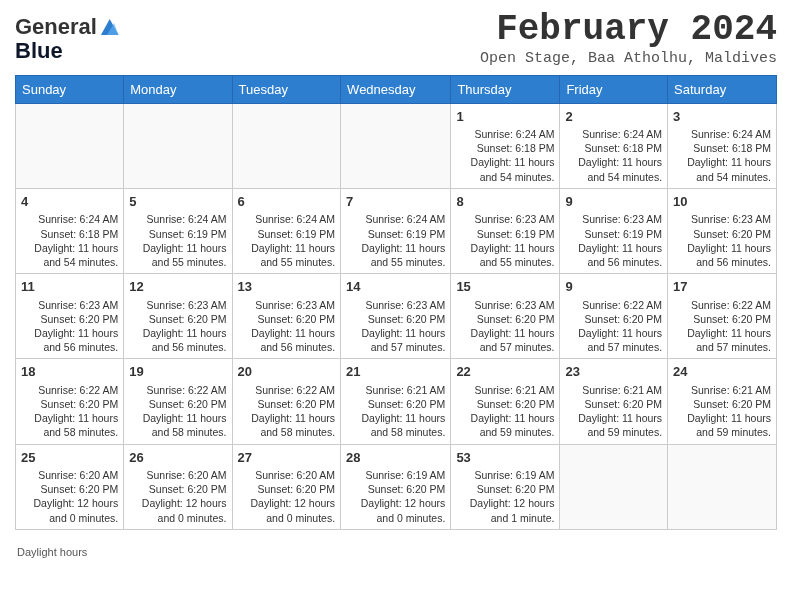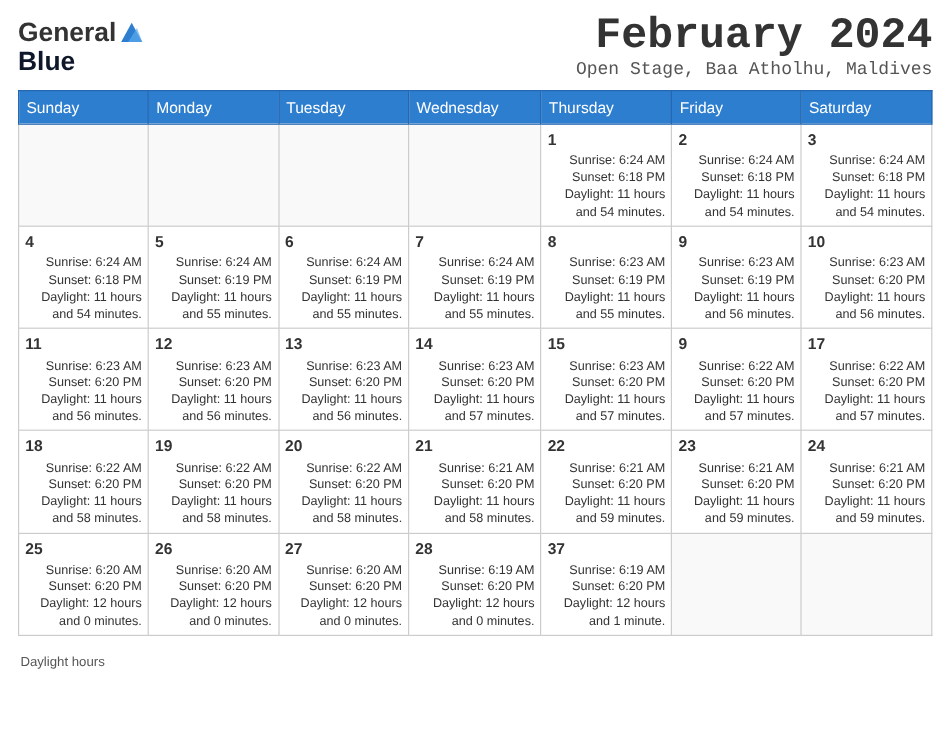--- a/index.html
+++ b/index.html
@@ -310,21 +310,21 @@
 Sunset: 6:20 PM
 Daylight: 12 hours and 0 minutes.</div>
         </td>
         <td>
           <span class="day-num">28</span>
           <div class="cell-info" style="white-space: pre-line;">Sunrise: 6:19 AM
 Sunset: 6:20 PM
 Daylight: 12 hours and 0 minutes.</div>
         </td>
         <td>
-          <span class="day-num">37</span>
+          <span class="day-num">53</span>
           <div class="cell-info" style="white-space: pre-line;">Sunrise: 6:19 AM
 Sunset: 6:20 PM
 Daylight: 12 hours and 1 minute.</div>
         </td>
         <td class="empty-cell"></td>
         <td class="empty-cell"></td>
       </tr>
     </tbody>
 </table>
 

